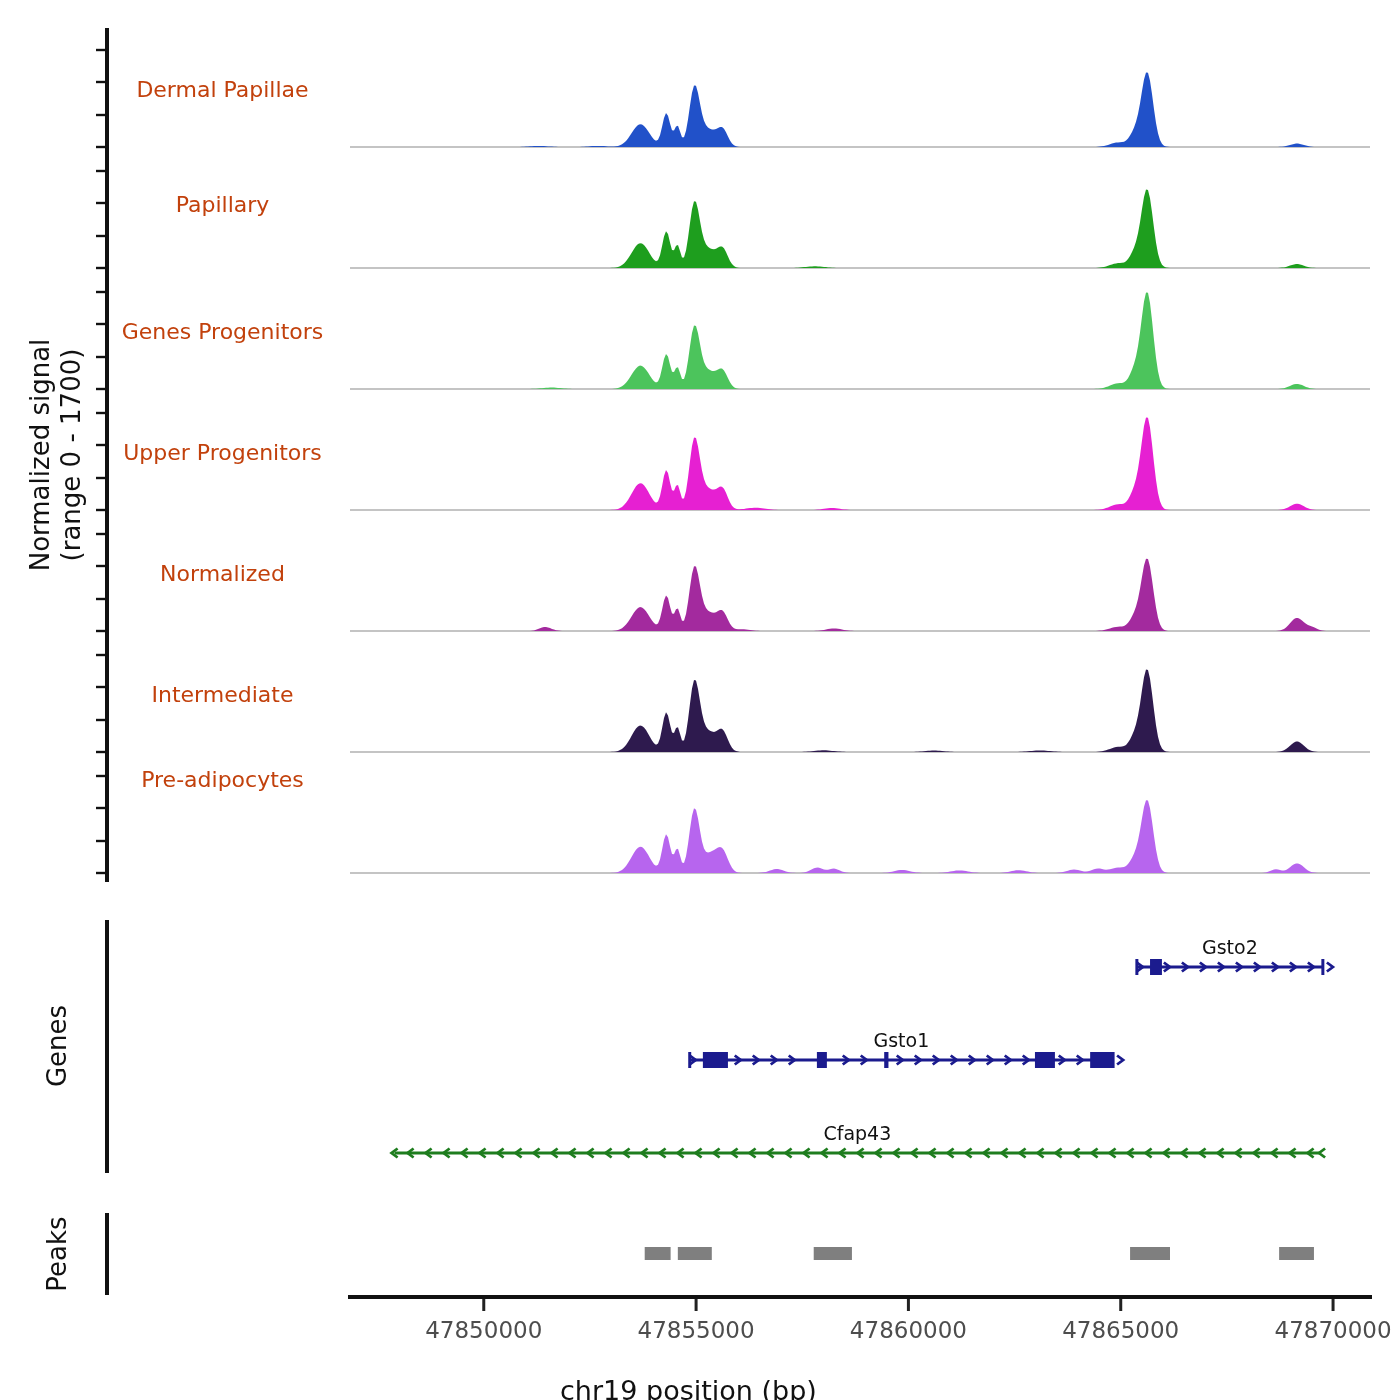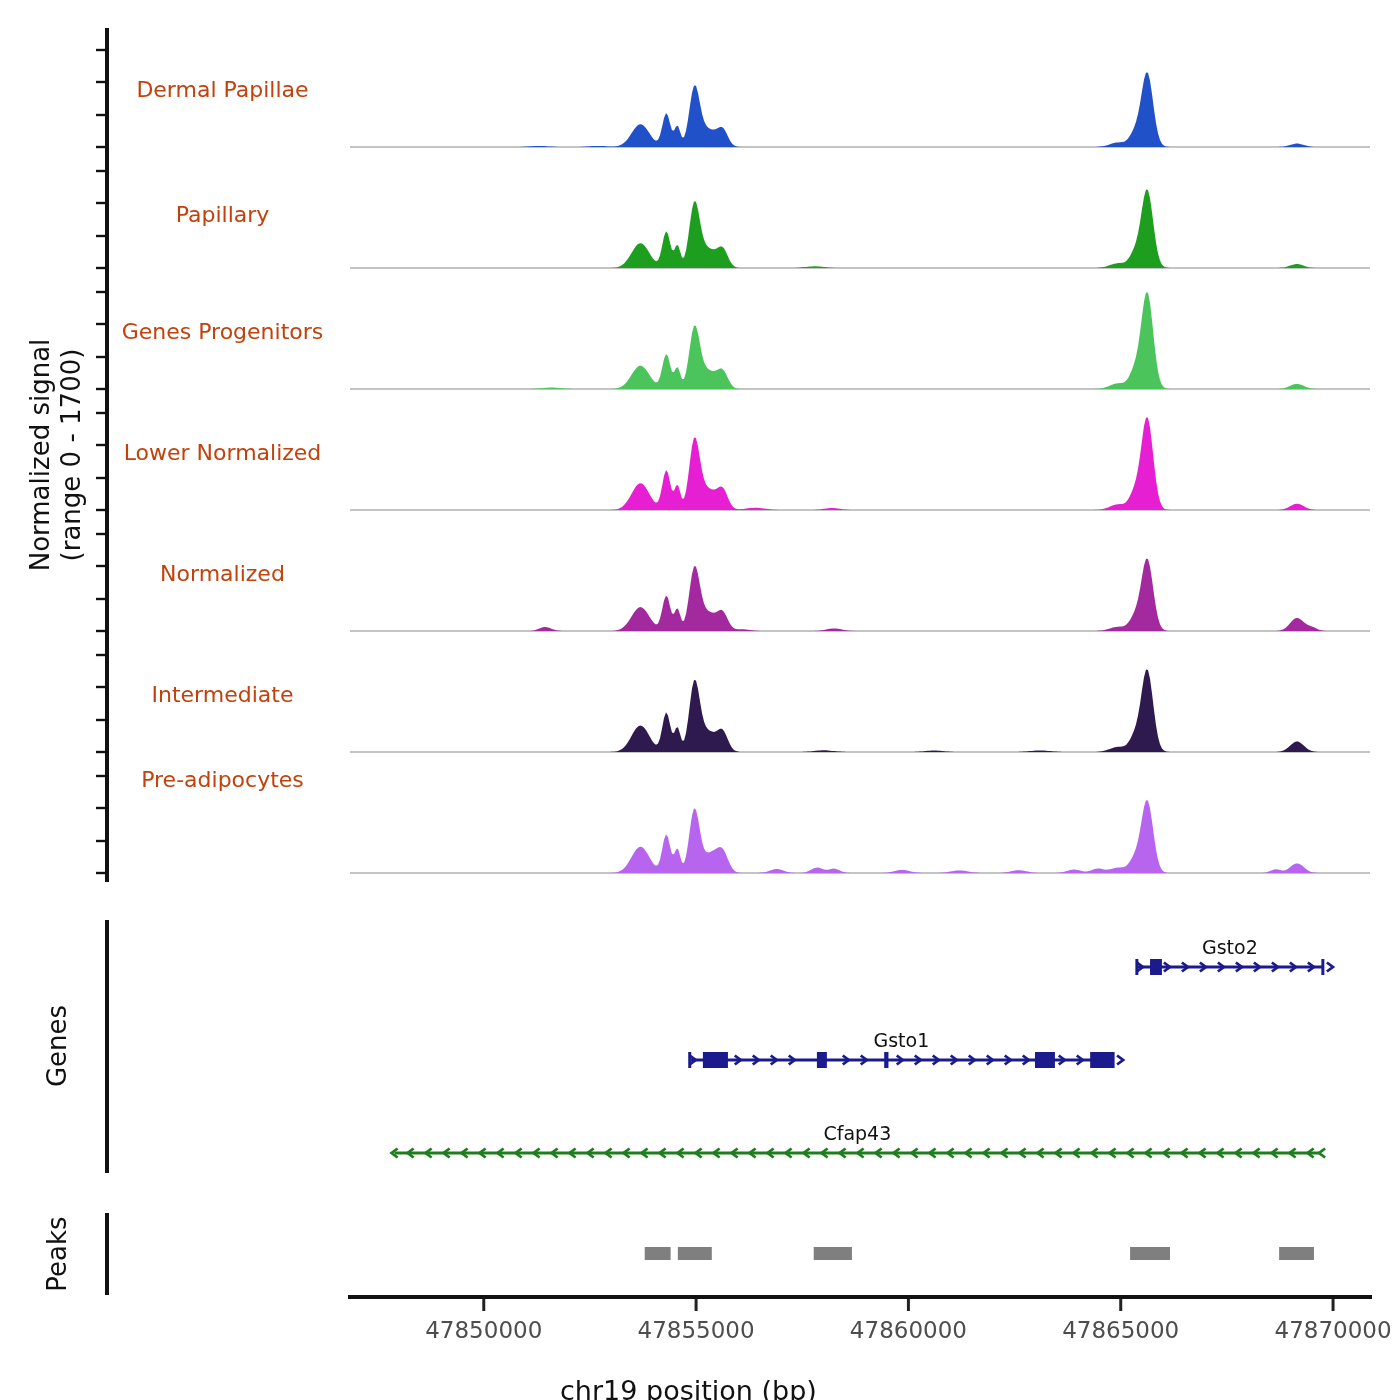--- a/index.html
+++ b/index.html
@@ -182,23 +182,23 @@
       <line x1="1333.0557868442966" y1="1299" x2="1333.0557868442966" y2="1311" stroke="#222" stroke-width="3"></line>
       <text x="1333.0557868442966" y="1338" font-size="23" fill="#4d4d4d" text-anchor="middle">47870000</text>
     </svg>
 
   <div id="ylabel" class="lbl vlabel">
     <div>Normalized signal</div>
     <div>(range 0 - 1700)</div>
   </div>
 
   <div class="lbl track-label" style="top:76px">Dermal Papillae</div>
-  <div class="lbl track-label" style="top:201px">Papillary</div>
+  <div class="lbl track-label" style="top:191px">Papillary</div>
   <div class="lbl track-label" style="top:318px">Genes Progenitors</div>
-  <div class="lbl track-label" style="top:439px">Lower Normalized</div>
+  <div class="lbl track-label" style="top:439px">Upper Progenitors</div>
   <div class="lbl track-label" style="top:560px">Normalized</div>
   <div class="lbl track-label" style="top:681px">Intermediate</div>
   <div class="lbl track-label" style="top:766px">Pre-adipocytes</div>
 
   <div id="genes-label" class="lbl vlabel">Genes</div>
   <div id="peaks-label" class="lbl vlabel">Peaks</div>
 
   <div id="xtitle" class="lbl">chr19 position (bp)</div>
 </div>
 

